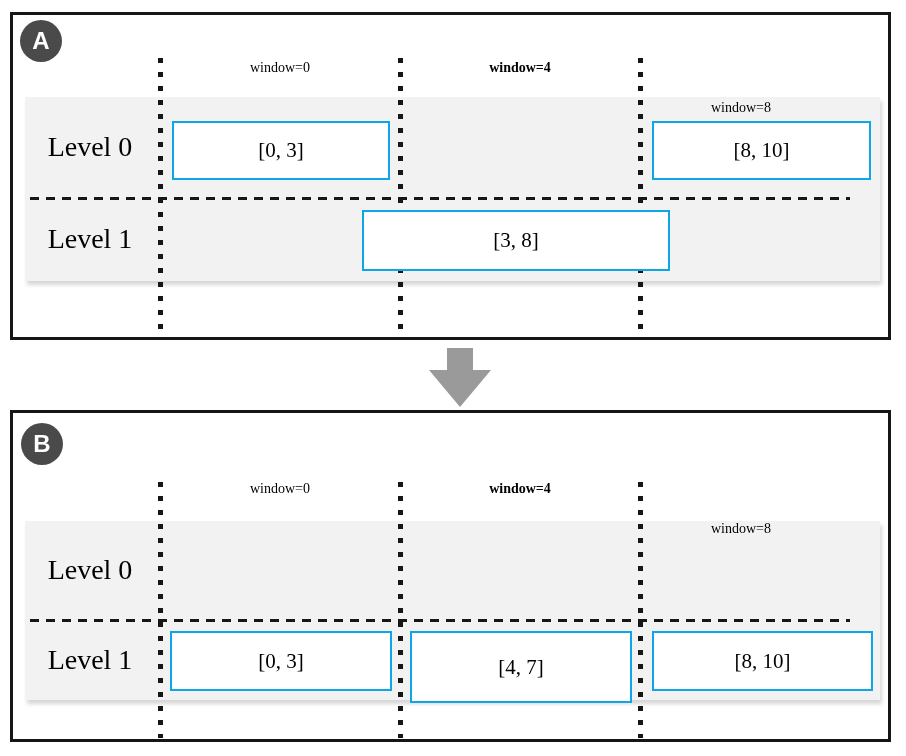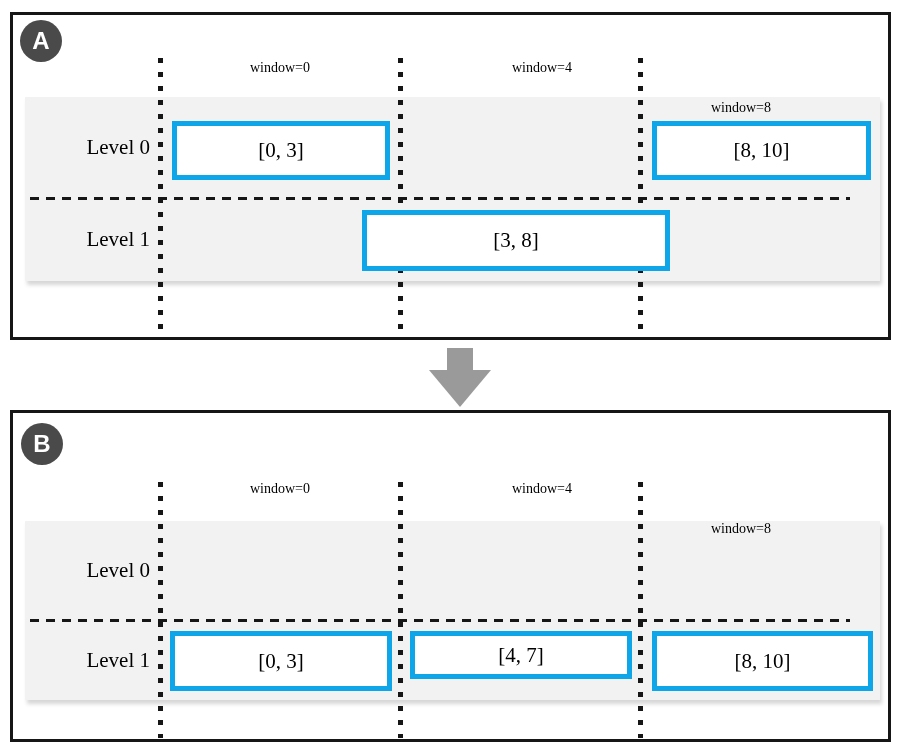--- a/index.html
+++ b/index.html
@@ -22,21 +22,21 @@
   }
   .panel-a .badge{left:7px;top:5px;}
   .panel-b .badge{left:8px;top:10px;}
 
   .colhead{
     position:absolute;width:240px;font-size:14px;text-align:center;z-index:3;
     white-space:nowrap;
   }
   .panel-a .colhead{top:45px;}
   .panel-b .colhead{top:68px;}
-  .ch0{left:147px;} .ch1{left:409px;} .ch2{left:608px;margin-top:40px;}
+  .ch0{left:147px;} .ch1{left:387px;font-weight:bold;} .ch2{left:608px;margin-top:40px;}
 
   .vd{
     position:absolute;width:5px;z-index:2;
     background-image:repeating-linear-gradient(to bottom,#161616 0 5px,transparent 5px 14px);
   }
   .panel-a .vd{top:43px;height:272px;}
   .panel-b .vd{top:69px;height:256px;}
   .vd0{left:145px;} .vd1{left:385px;} .vd2{left:625px;}
 
   .rows{
@@ -48,34 +48,34 @@
 
   .dashed{
     position:absolute;left:17px;width:820px;height:3px;z-index:3;
     background-image:repeating-linear-gradient(to right,#161616 0 9px,transparent 9px 16px);
   }
   .panel-a .dashed{top:182px;}
   .panel-b .dashed{top:206px;}
 
   .rowlabel{
     position:absolute;left:17px;width:120px;height:30px;line-height:30px;
-    text-align:right;font-size:21px;z-index:3;white-space:nowrap;
+    text-align:center;font-size:28px;z-index:3;white-space:nowrap;
   }
   .panel-a .rl0{top:117px;} .panel-a .rl1{top:209px;}
   .panel-b .rl0{top:142px;} .panel-b .rl1{top:232px;}
 
   .sstable{
-    position:absolute;box-sizing:border-box;border:5px solid #0ea5e9;background:#ffffff;
+    position:absolute;box-sizing:border-box;border:2px solid #0ea5e9;background:#ffffff;
     display:flex;align-items:center;justify-content:center;font-size:21px;z-index:4;
   }
   .panel-a .bx0{left:159px;top:106px;width:218px;height:59px;}
   .panel-a .bx1{left:639px;top:106px;width:219px;height:59px;}
   .panel-a .bx2{left:349px;top:195px;width:308px;height:61px;}
   .panel-b .bx0{left:157px;top:218px;width:222px;height:60px;}
-  .panel-b .bx1{left:397px;top:218px;width:222px;height:48px;}
+  .panel-b .bx1{left:397px;top:218px;width:222px;height:72px;}
   .panel-b .bx2{left:639px;top:218px;width:221px;height:60px;}
 
   .transition{position:absolute;left:0;top:344px;width:906px;height:66px;}
   .arrow{position:absolute;left:429px;top:4px;width:62px;height:59px;}
   .arrow-stem{position:absolute;left:18px;top:0;width:26px;height:23px;background:#9a9a9a;}
   .arrow-head{
     position:absolute;left:0;top:22px;width:0;height:0;
     border-left:31px solid transparent;border-right:31px solid transparent;
     border-top:37px solid #9a9a9a;
   }

